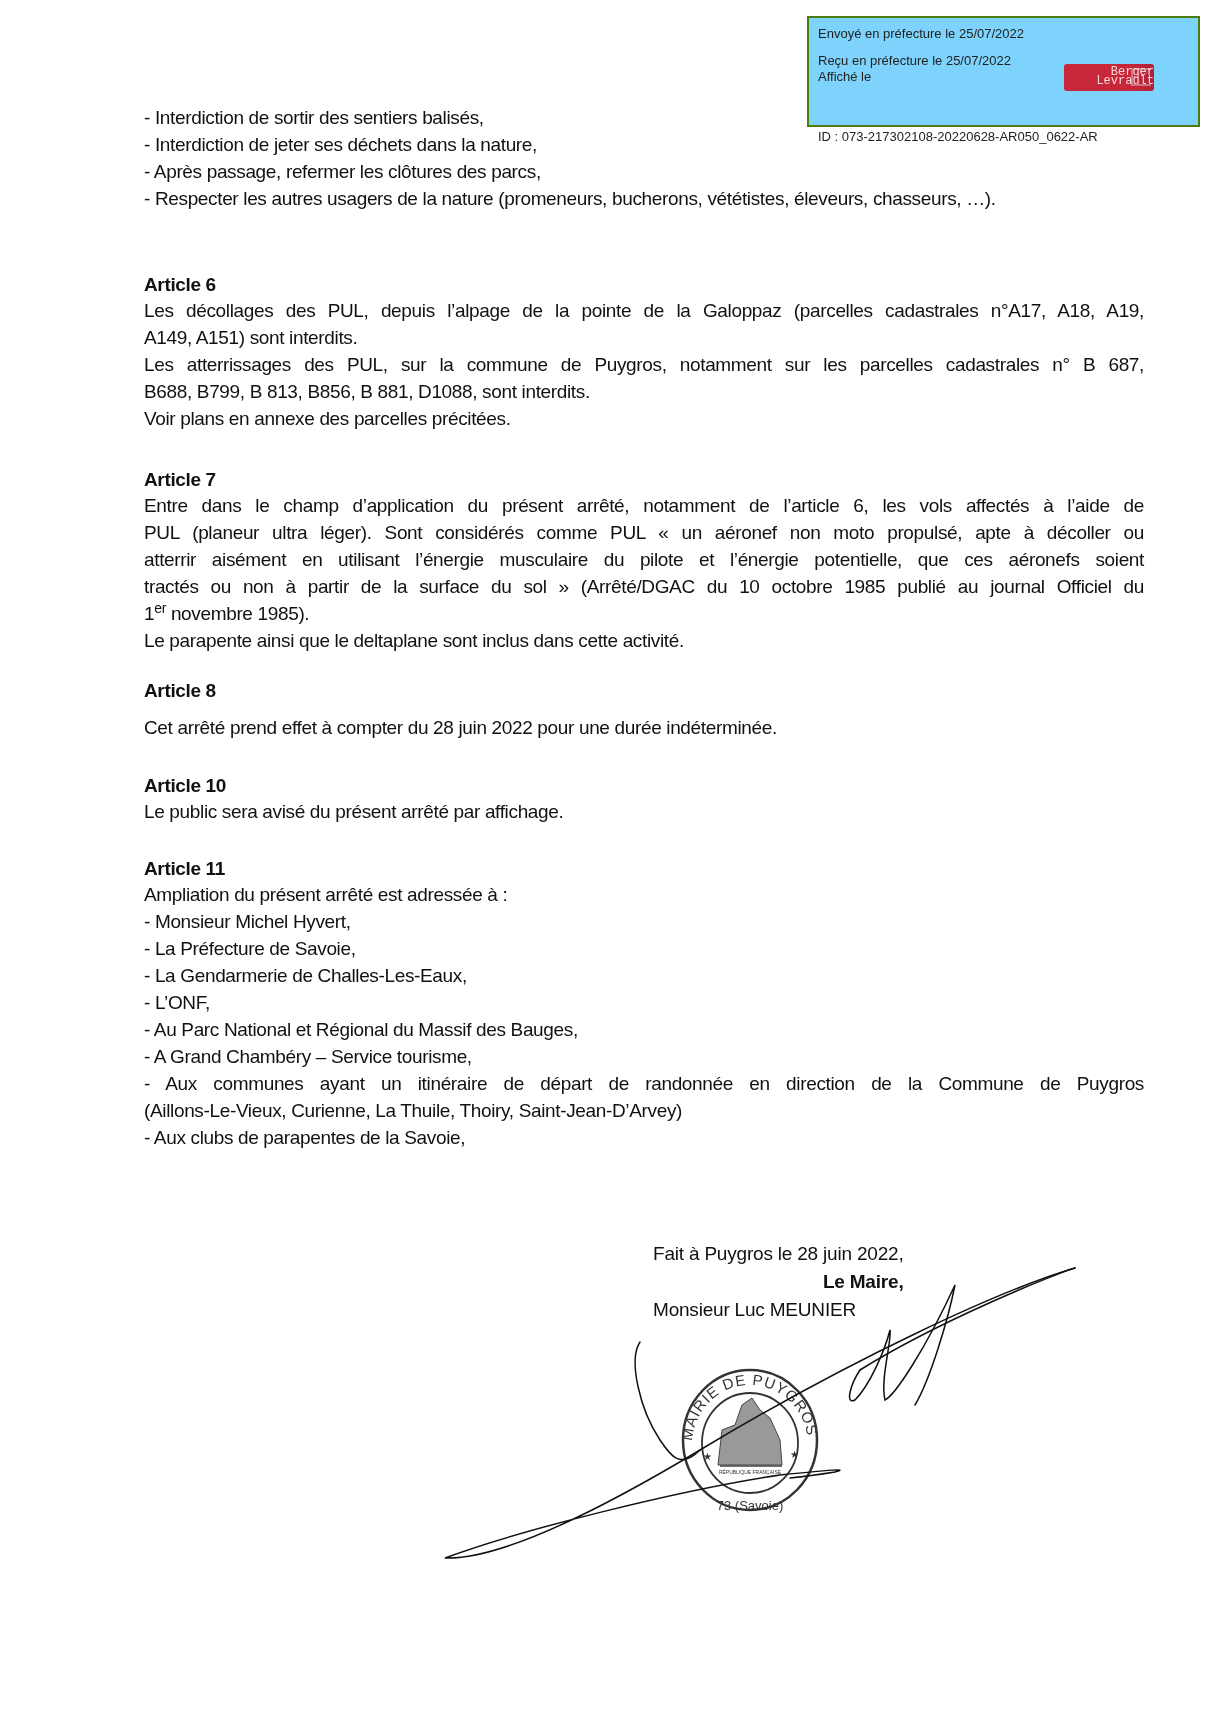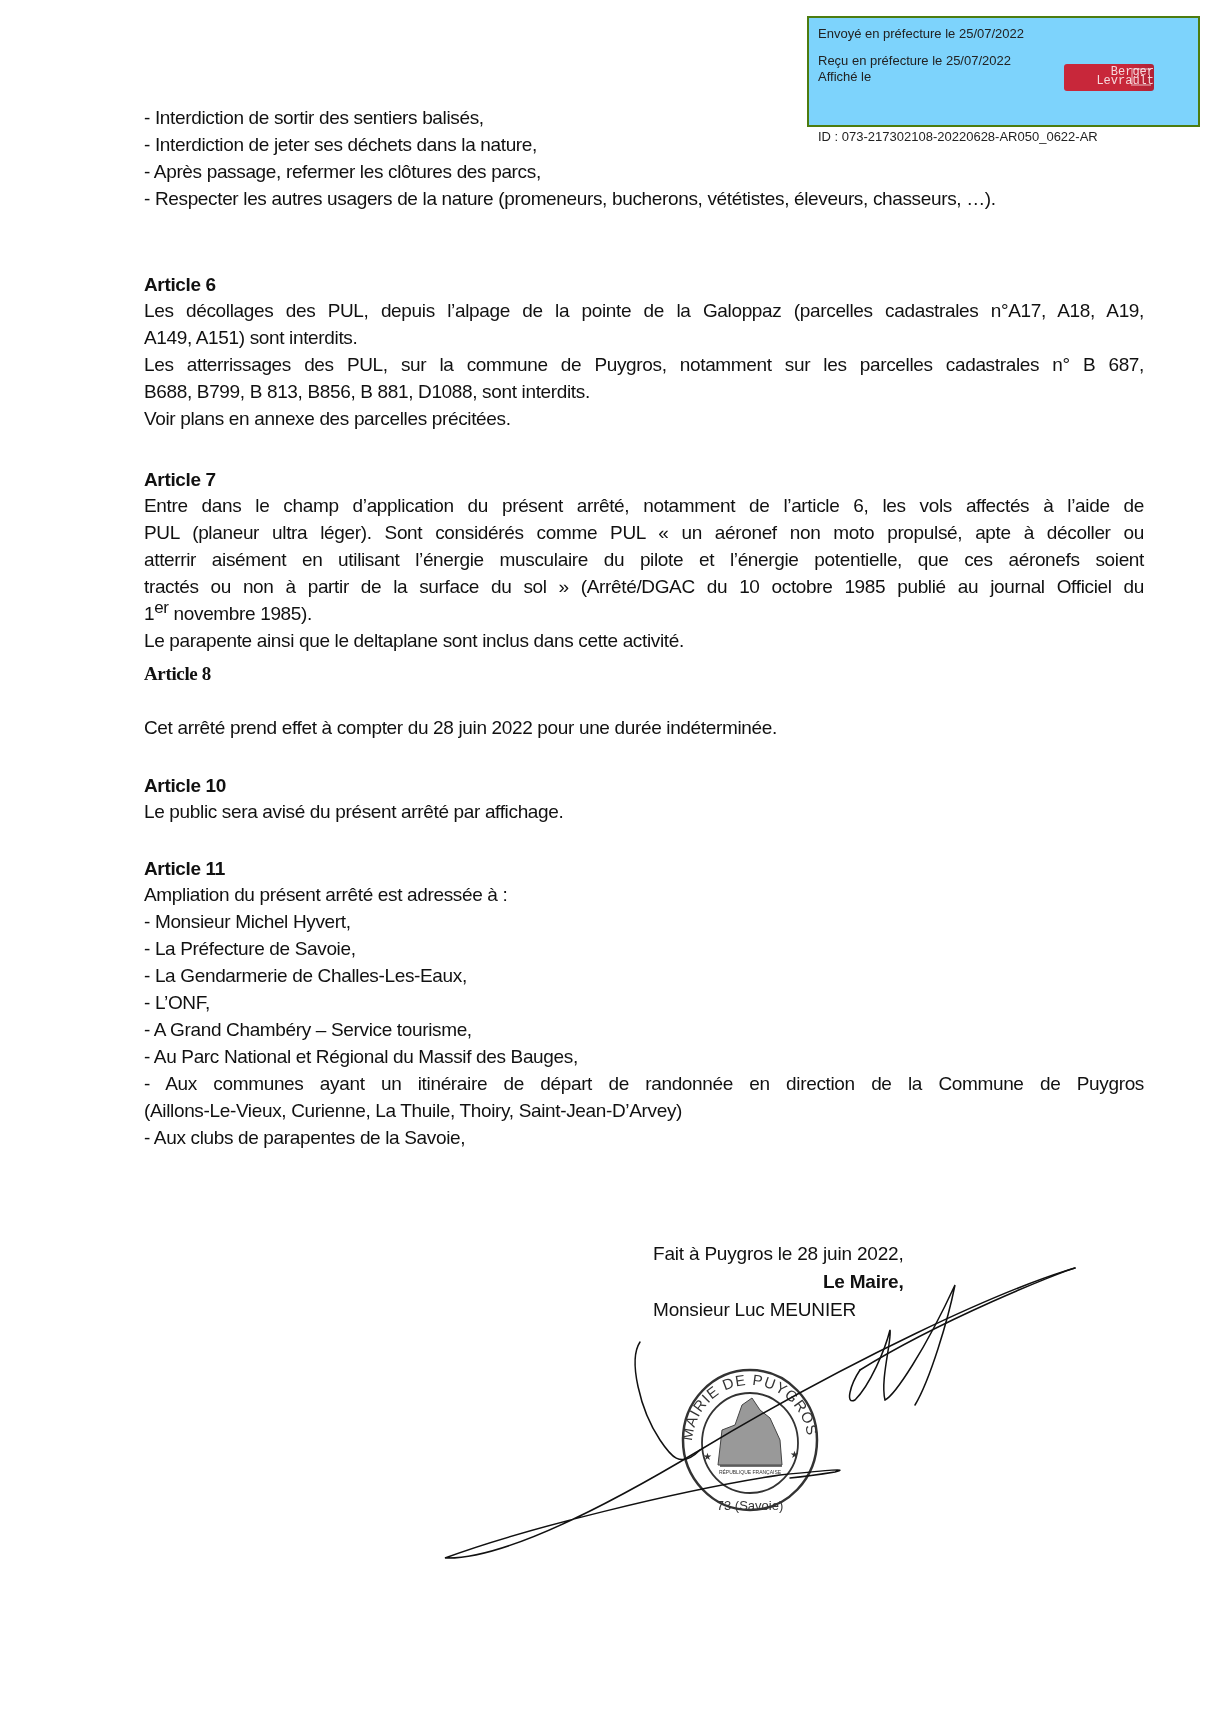--- a/index.html
+++ b/index.html
@@ -36,31 +36,31 @@
   }
 
   .para { position: absolute; left: 109px; white-space: nowrap; line-height: 27px; margin-left: 35px; }
   .heading { font-weight: bold; }
 
   .bullets-top { top: 104px; }
   .art6-h { top: 271px; }
   .art6 { top: 297px; }
   .art7-h { top: 466px; }
   .art7 { top: 492px; }
-  .art8-h { top: 660px; font-family: Liberation Serif, serif; }
+  .art8-h { top: 677px; }
   .art8 { top: 714px; }
   .art10-h { top: 772px; }
   .art10 { top: 798px; }
   .art11-h { top: 855px; }
   .art11 { top: 881px; }
 
   .row { display: block; height: 27px; }
   .justify { width: 1000px; text-align: justify; text-align-last: justify; }
 
-  sup { font-size: 17px; line-height: 0; }
+  sup { font-size: 14px; line-height: 0; }
 
   .signature-block {
     position: absolute; left: 653px; top: 1240px;
     font-family: "Liberation Sans", sans-serif; font-size: 19px; line-height: 28px;
     letter-spacing: -0.2px;
   }
   .signature-block .bold { font-weight: bold; text-align: right; }
 
   svg.sig { position: absolute; left: 0; top: 0; pointer-events: none; }
 </style>
@@ -111,22 +111,22 @@
 <div class="para doc-text heading art10-h">Article 10</div>
 <div class="para doc-text art10">Le public sera avisé du présent arrêté par affichage.</div>
 
 <div class="para doc-text heading art11-h">Article 11</div>
 <div class="para doc-text art11">
   <span class="row">Ampliation du présent arrêté est adressée à :</span>
   <span class="row">- Monsieur Michel Hyvert,</span>
   <span class="row">- La Préfecture de Savoie,</span>
   <span class="row">- La Gendarmerie de Challes-Les-Eaux,</span>
   <span class="row">- L’ONF,</span>
+  <span class="row">- Au Parc National et Régional du Massif des Bauges,</span>
   <span class="row">- A Grand Chambéry – Service tourisme,</span>
-  <span class="row">- Au Parc National et Régional du Massif des Bauges,</span>
   <span class="row justify">-  Aux communes ayant un itinéraire de départ de randonnée en direction de la Commune de Puygros</span>
   <span class="row">(Aillons-Le-Vieux, Curienne, La Thuile, Thoiry, Saint-Jean-D’Arvey)</span>
   <span class="row">- Aux clubs de parapentes de la Savoie,</span>
 </div>
 
 <div class="signature-block">
   <div>Fait à Puygros le 28 juin 2022,</div>
   <div class="bold">Le Maire,</div>
   <div>Monsieur Luc MEUNIER</div>
 </div>

